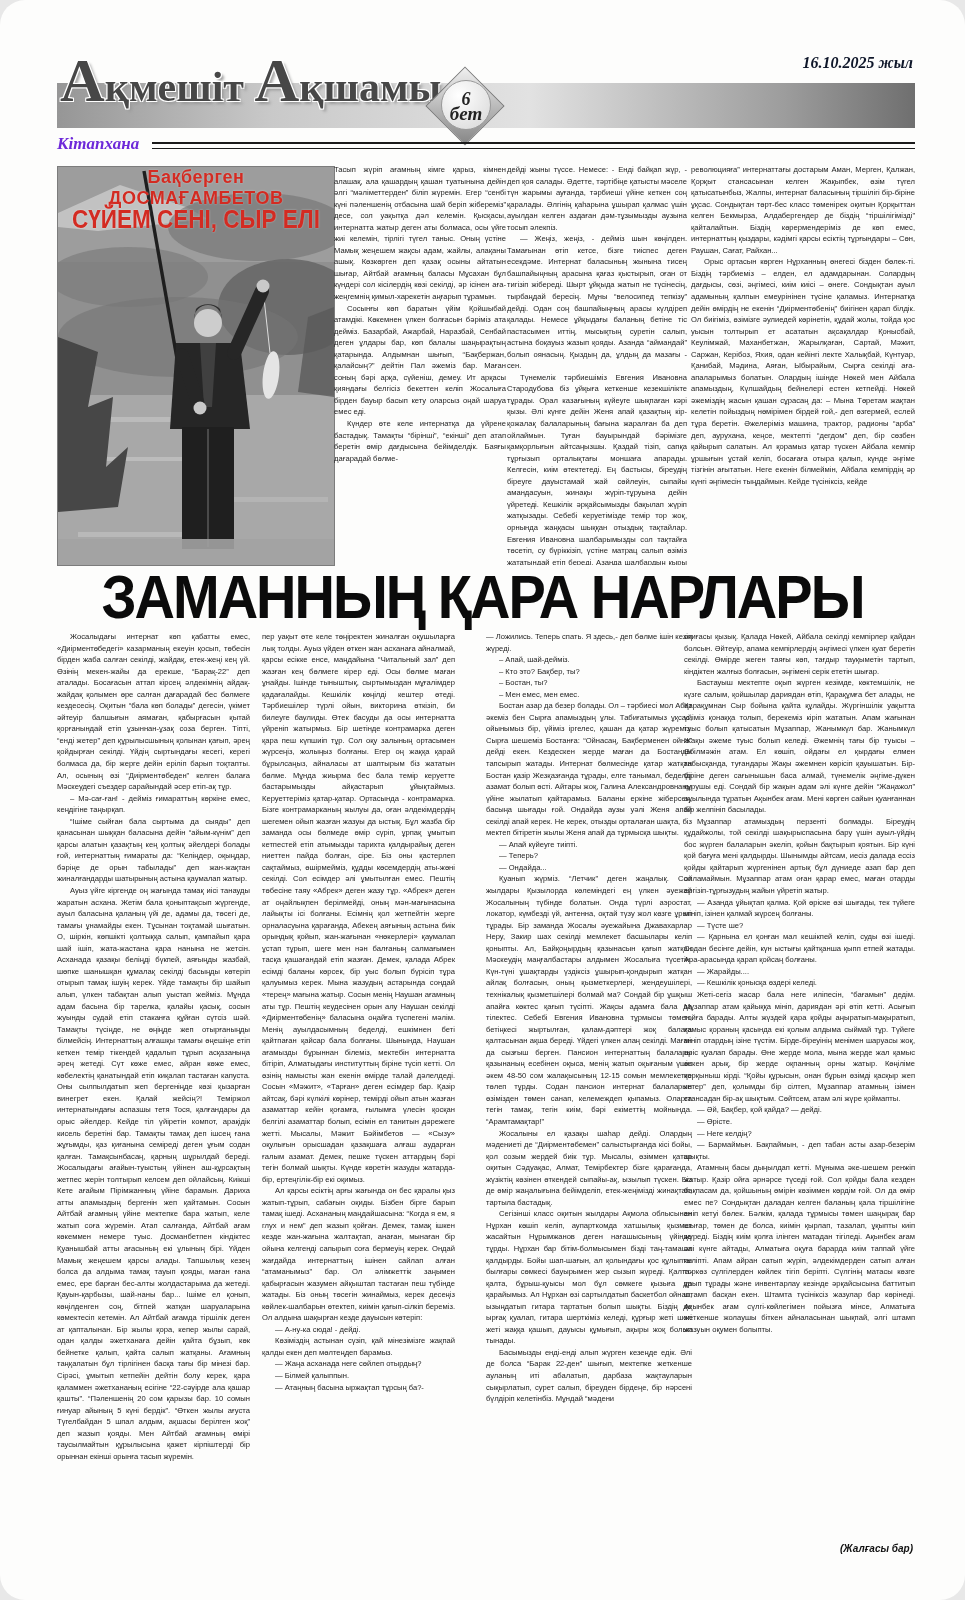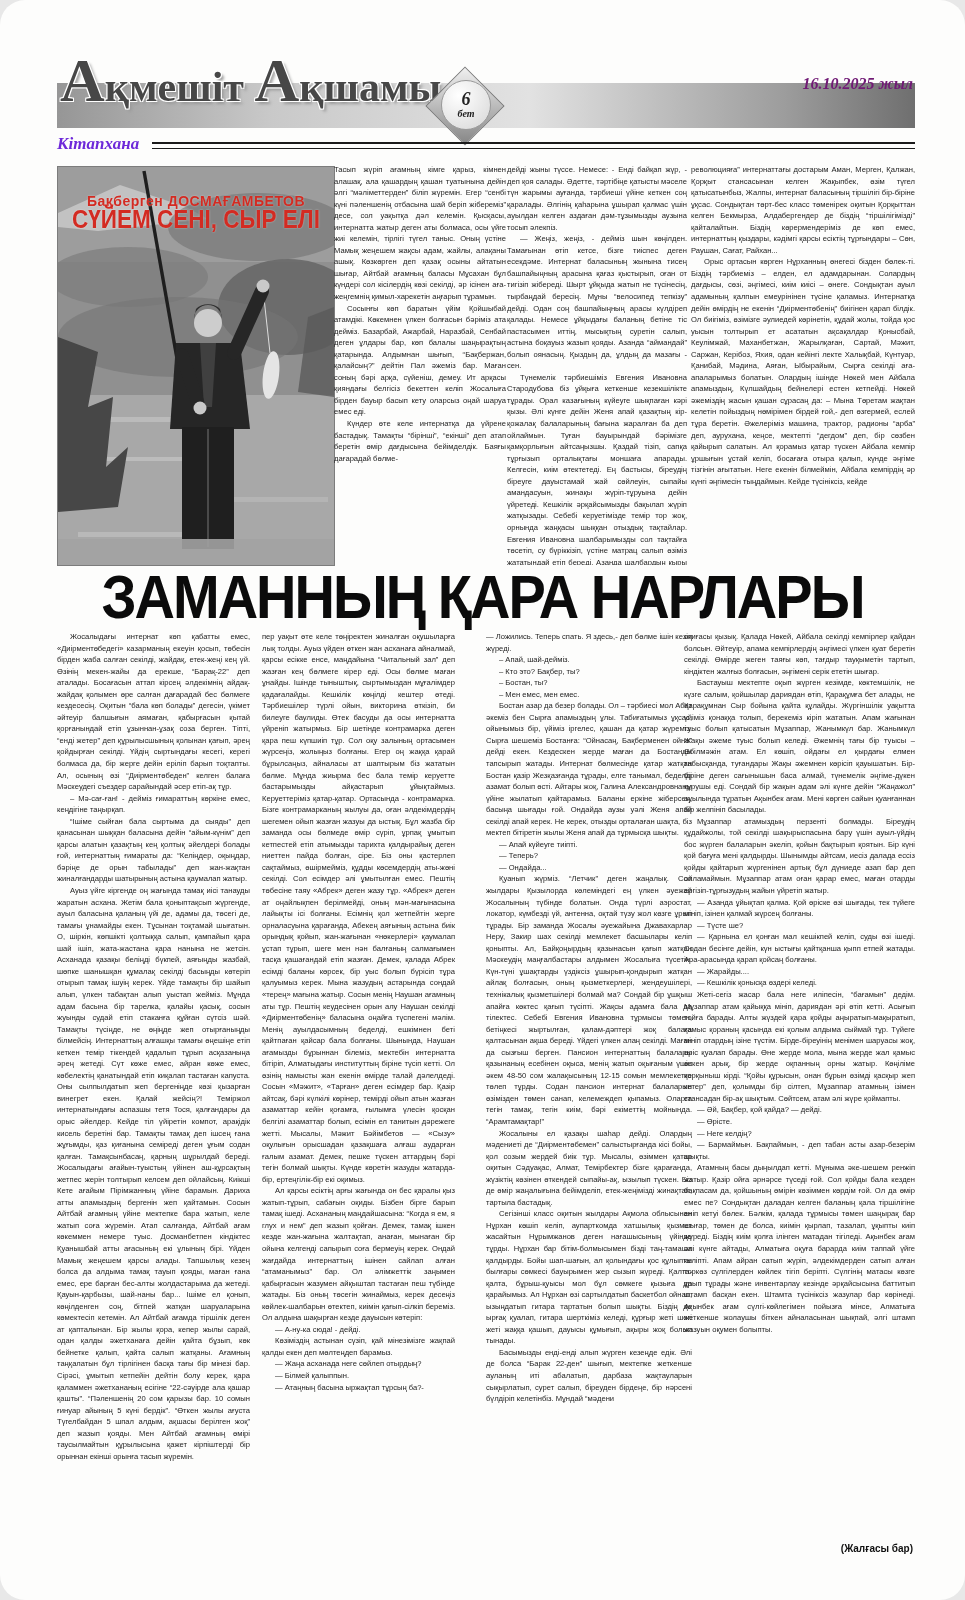--- a/index.html
+++ b/index.html
@@ -8,40 +8,40 @@
   .abs{position:absolute;}
 
   
   .mast-bar{left:57px;top:83px;width:858px;height:45px;
     background:linear-gradient(90deg,#969696 0%,#c9c9c9 25%,#e2e2e2 55%,#9c9c9c 85%,#6f6f6f 100%);}
   .mast-title{left:60px;top:36px;font-family:"Liberation Serif",serif;font-weight:bold;
     font-size:42px;line-height:1.45;color:#474747;letter-spacing:0;white-space:nowrap;
     text-shadow:1px 1px 0 #fff,-1px -1px 0 #fff,1px -1px 0 #fff,-1px 1px 0 #fff,3px 3px 3px #9a9a9a;}
   .mast-title .cap{font-size:62px;}
   .mast-date{right:52px;top:54px;font-family:"Liberation Serif",serif;font-style:italic;
-    font-weight:bold;font-size:16px;color:#701a75;margin-top:21px;}
+    font-weight:bold;font-size:16px;color:#0f172a;}
   .diamond{left:437px;top:78px;width:54px;height:54px;transform:rotate(45deg);
     background:linear-gradient(135deg,#f0f0f0,#868686);border:1px solid #7a7a7a;}
   .badge-circle{left:441px;top:80px;width:48px;height:48px;border-radius:50%;
     background:radial-gradient(circle at 35% 30%,#ffffff,#d6d6d6);border:1px solid #9a9a9a;
     display:flex;flex-direction:column;align-items:center;justify-content:center;
     font-family:"Liberation Serif",serif;font-style:italic;font-weight:bold;color:#222;}
   .badge-num{font-size:18px;line-height:16px;}
-  .badge-word{font-size:10px;line-height:13px;}
+  .badge-word{font-size:19px;line-height:13px;}
 
   
   .section-label{left:57px;top:134px;font-family:"Liberation Serif",serif;font-style:italic;
     font-weight:bold;font-size:17px;color:#6d28d9;}
   .section-rule{left:152px;top:142px;width:763px;height:4px;
     border-top:2.5px solid #1a1a1a;border-bottom:1.5px solid #1a1a1a;}
 
   
   .photo{left:57px;top:166px;width:276px;height:398px;border:1px solid #7c7c7c;overflow:hidden;background:#8f8f8f;}
-  .byline{position:absolute;left:0;top:26px;width:100%;text-align:center;
-    font-weight:bold;font-size:14px;color:#d32b22;letter-spacing:.5px;
+  .byline{position:absolute;left:0;top:0;width:100%;text-align:center;
+    font-weight:bold;font-size:18px;color:#d32b22;letter-spacing:.5px;
     text-shadow:0 0 2px rgba(255,255,255,.45);}
   .photo-title{position:absolute;left:0;top:38px;width:100%;text-align:center;white-space:nowrap;
     font-weight:bold;font-size:25px;color:#d32b22;transform:scaleX(.9);transform-origin:center;
     text-shadow:0 0 2px rgba(255,255,255,.5);}
 
   
   .col{font-size:7.6px;line-height:11.55px;text-align:justify;color:#1c1c1c;overflow:hidden;}
   .col p{margin:0;text-indent:13px;}
   .col.cont p:first-child{text-indent:0;}
   .tcol{top:164px;height:401px;}
@@ -52,21 +52,21 @@
   #bcol1{left:57px;width:193px;}
   #bcol2{left:262px;width:193px;}
   #bcol3{left:466px;width:206px;margin-left:20px;}
   #bcol4{left:684px;width:231px;}
 
   .headline{left:50px;top:563px;width:865px;height:64px;margin:0;
     font-family:"Liberation Sans",sans-serif;font-weight:bold;color:#0b0b0b;
     font-size:56px;line-height:64px;text-align:center;white-space:nowrap;
     letter-spacing:-2px;transform:scaleY(1.08);transform-origin:top center;}
 
-  .continuation{right:52px;top:1543px;font-weight:bold;font-size:10px;color:#111;}
+  .continuation{right:52px;top:1543px;font-style:italic;font-weight:bold;font-size:10px;color:#111;}
 </style>
 </head>
 <body>
 
 <div id="page">
 
   <div class="abs mast-bar"></div>
   <div class="abs mast-title"><span class="cap">А</span><span>қмешіт</span>&nbsp;<span class="cap">А</span><span>қшамы</span></div>
   <div class="abs mast-date">16.10.2025 жыл</div>
   <div class="abs diamond"></div>

